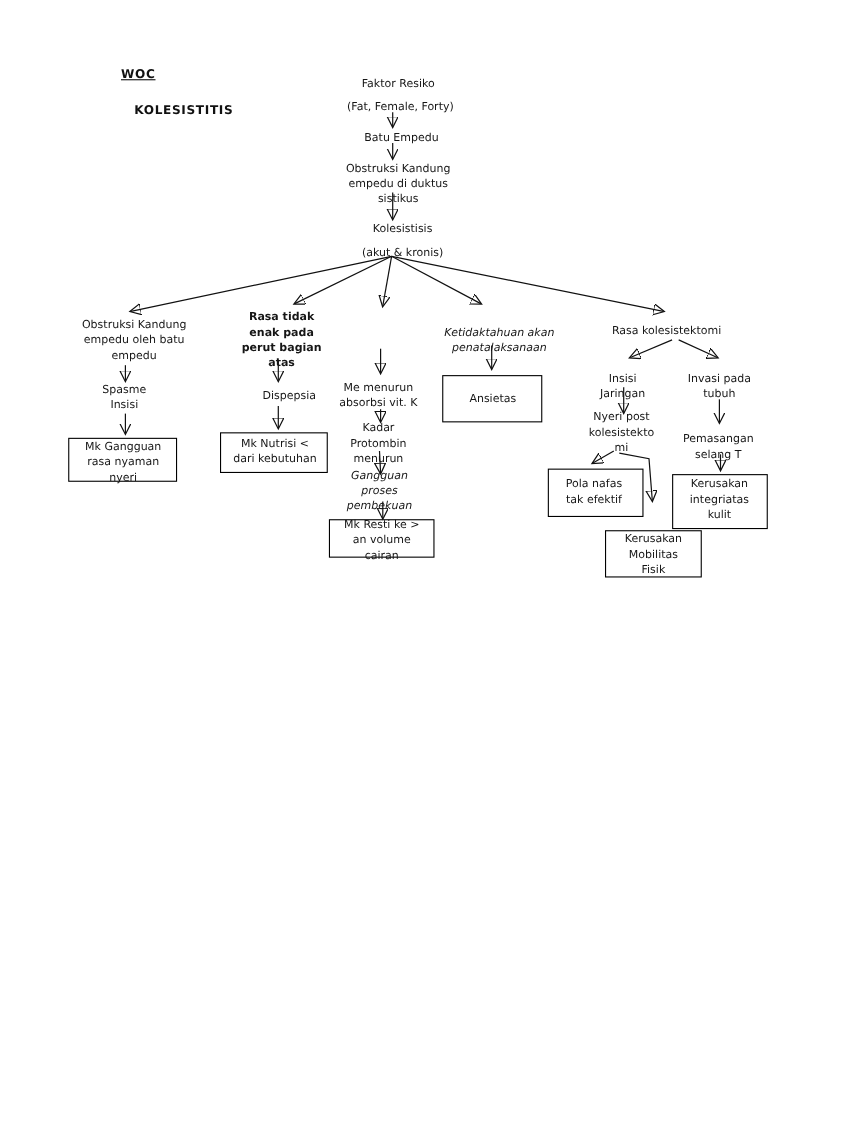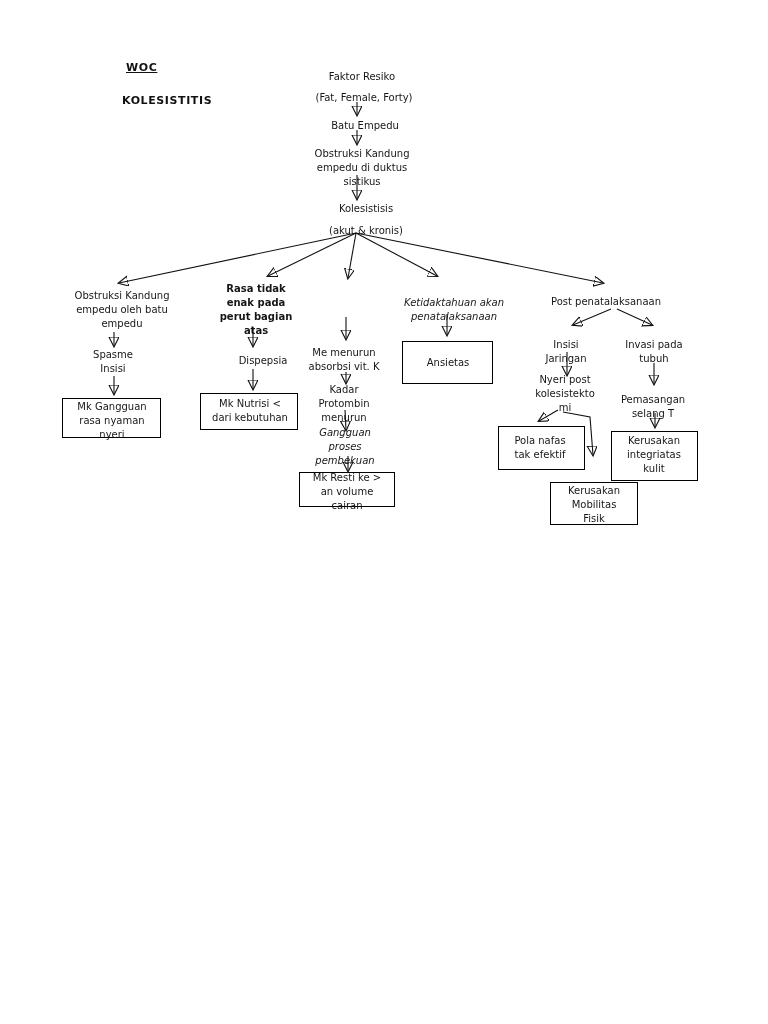--- a/index.html
+++ b/index.html
@@ -85,21 +85,21 @@
 
     <path d="M611,309 L573,325" marker-end="url(#ah)"></path>
     <path d="M617,309 L652,325" marker-end="url(#ah)"></path>
     <path d="M567,352 L567,375" marker-end="url(#ah)"></path>
     <path d="M558,410 L539,421" marker-end="url(#ah)"></path>
     <path d="M563,412 L590,417 L593,455" marker-end="url(#ah)"></path>
     <path d="M654,363 L654,384" marker-end="url(#ah)"></path>
     <path d="M655,413 L655,427" marker-end="url(#ah)"></path>
   </svg>
 
-  <div class="hdr" style="left:126px;top:61px;text-decoration:underline;">WOC</div>
+  <div class="hdr" style="left:110px;top:61px;text-decoration:underline;">WOC</div>
   <div class="hdr" style="left:122px;top:94px;">KOLESISTITIS</div>
 
   <div class="node" style="left:362px;top:70px;">Faktor Resiko</div>
   <div class="node" style="left:364px;top:91px;">(Fat, Female, Forty)</div>
   <div class="node" style="left:365px;top:119px;">Batu Empedu</div>
   <div class="node" style="left:362px;top:147px;">Obstruksi Kandung
 empedu di duktus
 sistikus</div>
   <div class="node" style="left:366px;top:202px;">Kolesistisis</div>
   <div class="node" style="left:366px;top:224px;">(akut &amp; kronis)</div>
@@ -134,21 +134,21 @@
   <div class="box" style="left:299px;top:472px;width:96px;height:35px;"></div>
   <div class="node" style="left:347px;top:471px;">Mk Resti ke &gt;
 an volume
 cairan</div>
 
   <div class="node" style="left:454px;top:296px;font-style:italic;">Ketidaktahuan akan
 penatalaksanaan</div>
   <div class="box" style="left:402px;top:341px;width:91px;height:43px;"></div>
   <div class="node" style="left:448px;top:356px;">Ansietas</div>
 
-  <div class="node" style="left:606px;top:295px;">Post penatalaksanaan</div>
+  <div class="node" style="left:606px;top:295px;">Rasa kolesistektomi</div>
   <div class="node" style="left:566px;top:338px;">Insisi
 Jaringan</div>
   <div class="node" style="left:565px;top:373px;">Nyeri post
 kolesistekto
 mi</div>
   <div class="node" style="left:654px;top:338px;">Invasi pada
 tubuh</div>
   <div class="node" style="left:653px;top:393px;">Pemasangan
 selang T</div>
 

